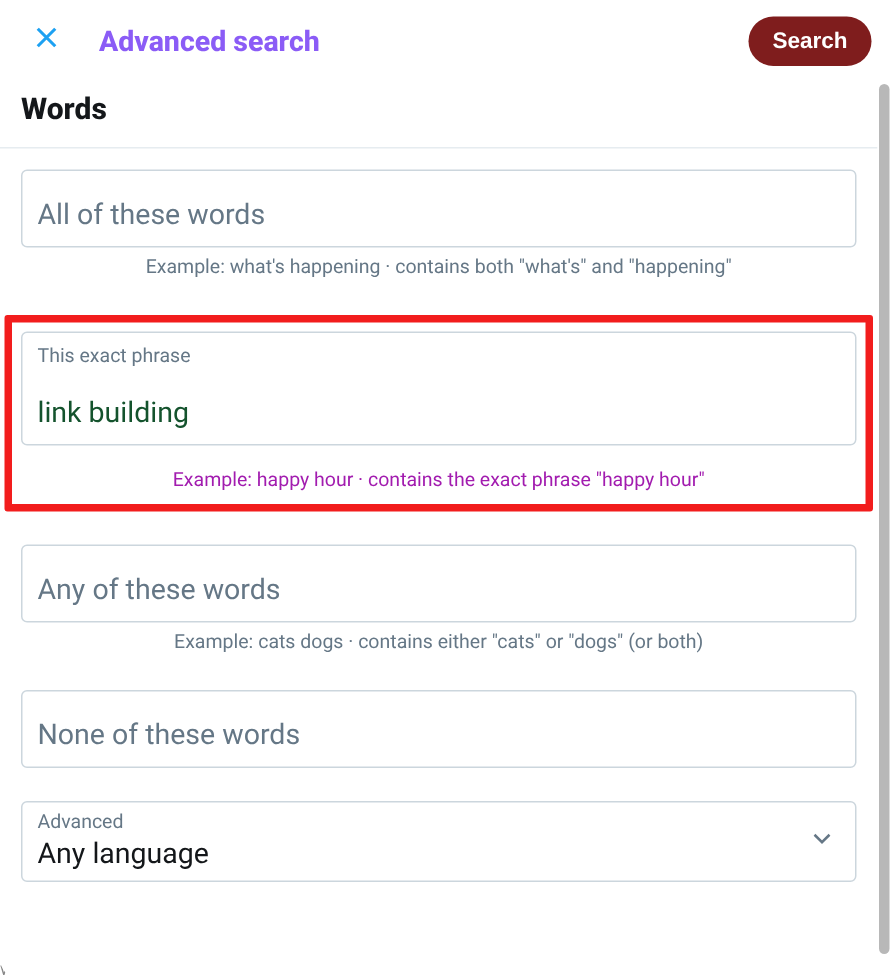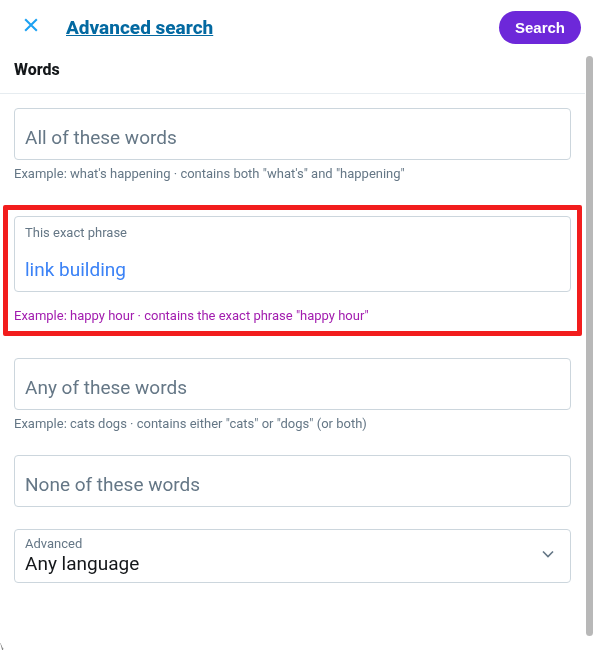--- a/index.html
+++ b/index.html
@@ -30,45 +30,44 @@
     width: 34px; height: 34px;
     display: flex; align-items: center; justify-content: center;
     border-radius: 50%;
     cursor: pointer;
     margin-right: 18px;
   }
   .close-btn svg { width: 20px; height: 20px; stroke: #1da1f2; stroke-width: 2.5; fill: none; }
   .title {
     font-size: 19px;
     font-weight: 800;
-    color: #0369a1;
+    color: #8b5cf6;
     flex: 1;
-    text-decoration: underline;
   }
   .search-btn {
-    background: #6d28d9;
+    background: #7f1d1d;
     color: #fff;
     font-weight: 700;
     font-size: 15px;
     border: none;
     border-radius: 999px;
     padding: 8px 16px;
     cursor: pointer;
   }
   .scroll {
     position: absolute;
     top: 56px;
     left: 0;
     right: 10px;
     bottom: 0;
     overflow-y: auto;
     padding: 0 14px 0 14px;
   }
   .section-title {
-    font-size: 16px;
+    font-size: 20px;
     font-weight: 800;
     color: #14171a;
     margin: 4px 0 14px 0;
   }
   .full-divider {
     border: none;
     border-top: 1px solid #e6ecf0;
     margin: 0 -14px 14px -14px;
   }
   .field-block { margin-bottom: 22px; }
@@ -88,28 +87,29 @@
     line-height: 1.2;
     margin-bottom: 18px;
   }
   .input-wrap .placeholder-label {
     font-size: 19px;
     color: #657786;
     line-height: 1.3;
   }
   .input-wrap .value-text {
     font-size: 19px;
-    color: #3b82f6;
+    color: #14532d;
     line-height: 1.3;
   }
   .hint {
     font-size: 13px;
     color: #657786;
     margin-top: 6px;
     line-height: 1.3;
+    text-align: center;
   }
   .highlight-wrap {
     border: 5px solid #f21d1d;
     padding: 6px;
     margin: 0 -11px;
     border-radius: 2px;
   }
   .highlight-wrap .hint {
     color: #a21caf;
     margin-top: 16px;

